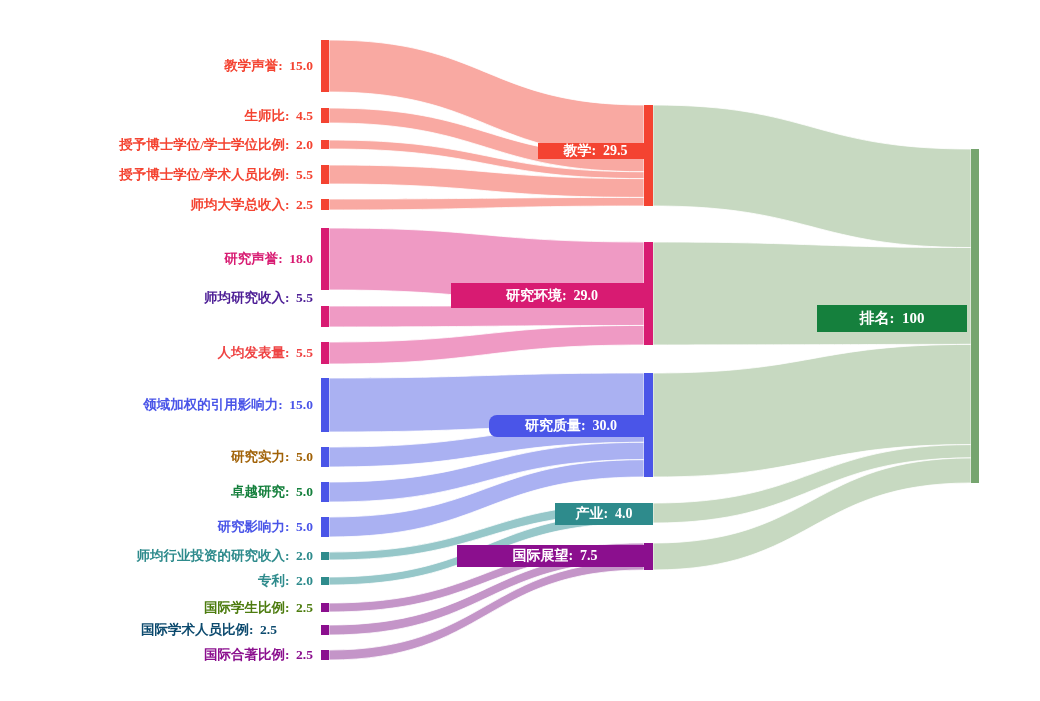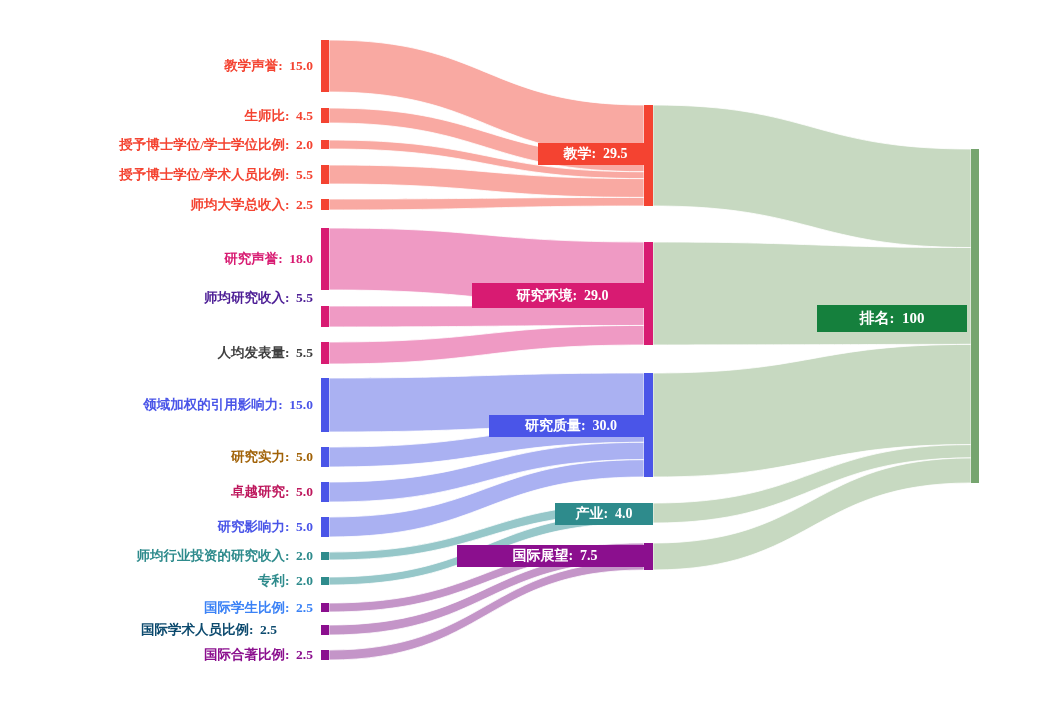--- a/index.html
+++ b/index.html
@@ -83,30 +83,30 @@
       <rect x="971" y="149" width="8" height="334" fill="#76A56F"></rect>
     </svg>
   <div id="labels">
       <div class="left-label" style="color: rgb(244, 67, 49); top: 57px; right: 727px;">教学声誉:  15.0</div>
       <div class="left-label" style="color: rgb(244, 67, 49); top: 106.5px; right: 727px;">生师比:  4.5</div>
       <div class="left-label" style="color: rgb(244, 67, 49); top: 135.5px; right: 727px;">授予博士学位/学士学位比例:  2.0</div>
       <div class="left-label" style="color: rgb(244, 67, 49); top: 165.5px; right: 727px;">授予博士学位/学术人员比例:  5.5</div>
       <div class="left-label" style="color: rgb(244, 67, 49); top: 195.5px; right: 727px;">师均大学总收入:  2.5</div>
       <div class="left-label" style="color: rgb(216, 27, 114); top: 250px; right: 727px;">研究声誉:  18.0</div>
       <div class="left-label" style="color: #4c1d95; top: 289px; right: 727px;">师均研究收入:  5.5</div>
-      <div class="left-label" style="color: #404040; top: 344px; right: 727px;">人均发表量:  5.5</div>
+      <div class="left-label" style="color: #ef4444; top: 344px; right: 727px;">人均发表量:  5.5</div>
       <div class="left-label" style="color: rgb(74, 85, 232); top: 396px; right: 727px;">领域加权的引用影响力:  15.0</div>
       <div class="left-label" style="color: #a16207; top: 448px; right: 727px;">研究实力:  5.0</div>
-      <div class="left-label" style="color: #be185d; top: 483px; right: 727px;">卓越研究:  5.0</div>
+      <div class="left-label" style="color: #15803d; top: 483px; right: 727px;">卓越研究:  5.0</div>
       <div class="left-label" style="color: rgb(74, 85, 232); top: 518px; right: 727px;">研究影响力:  5.0</div>
       <div class="left-label" style="color: rgb(46, 139, 140); top: 547px; right: 727px;">师均行业投资的研究收入:  2.0</div>
       <div class="left-label" style="color: rgb(46, 139, 140); top: 572px; right: 727px; margin-left: 33px;">专利:  2.0</div>
-      <div class="left-label" style="color: #3b82f6; top: 598.5px; right: 727px;">国际学生比例:  2.5</div>
+      <div class="left-label" style="color: #4d7c0f; top: 598.5px; right: 727px;">国际学生比例:  2.5</div>
       <div class="left-label" style="color: #0c4a6e; top: 621px; right: 763px;">国际学术人员比例:  2.5</div>
       <div class="left-label" style="color: rgb(139, 15, 142); top: 646px; right: 727px;">国际合著比例:  2.5</div>
-      <div class="node-box" style="top: 143px; right: 387px; width: 115px; height: 22px; background: rgb(244, 67, 49); font-size: 14px;">教学:  29.5</div>
-      <div class="node-box" style="top: 283px; right: 387px; width: 181px; height: 25px; background: rgb(216, 27, 114); font-size: 14px;">研究环境:  29.0</div>
-      <div class="node-box" style="top: 415px; right: 387px; width: 164px; height: 22px; background: rgb(74, 85, 232); font-size: 14px;">研究质量:  30.0</div>
+      <div class="node-box" style="top: 143px; right: 387px; width: 115px; height: 16px; background: rgb(244, 67, 49); font-size: 14px;">教学:  29.5</div>
+      <div class="node-box" style="top: 283px; right: 387px; width: 202px; height: 25px; background: rgb(216, 27, 114); font-size: 14px;">研究环境:  29.0</div>
+      <div class="node-box" style="top: 415px; right: 387px; width: 164px; height: 22px; background: rgb(74, 85, 232); font-size: 14px; border-radius: 8px;">研究质量:  30.0</div>
       <div class="node-box" style="top: 503px; right: 387px; width: 98px; height: 22px; background: rgb(46, 139, 140); font-size: 14px;">产业:  4.0</div>
       <div class="node-box" style="top: 545px; right: 387px; width: 196px; height: 22px; background: rgb(139, 15, 142); font-size: 14px;">国际展望:  7.5</div>
       <div class="node-box" style="top: 305px; right: 73px; width: 150px; height: 27px; background: #15803d; font-size: 15px;">排名:  100</div>
     </div>
 </div>
 
 </body></html>

